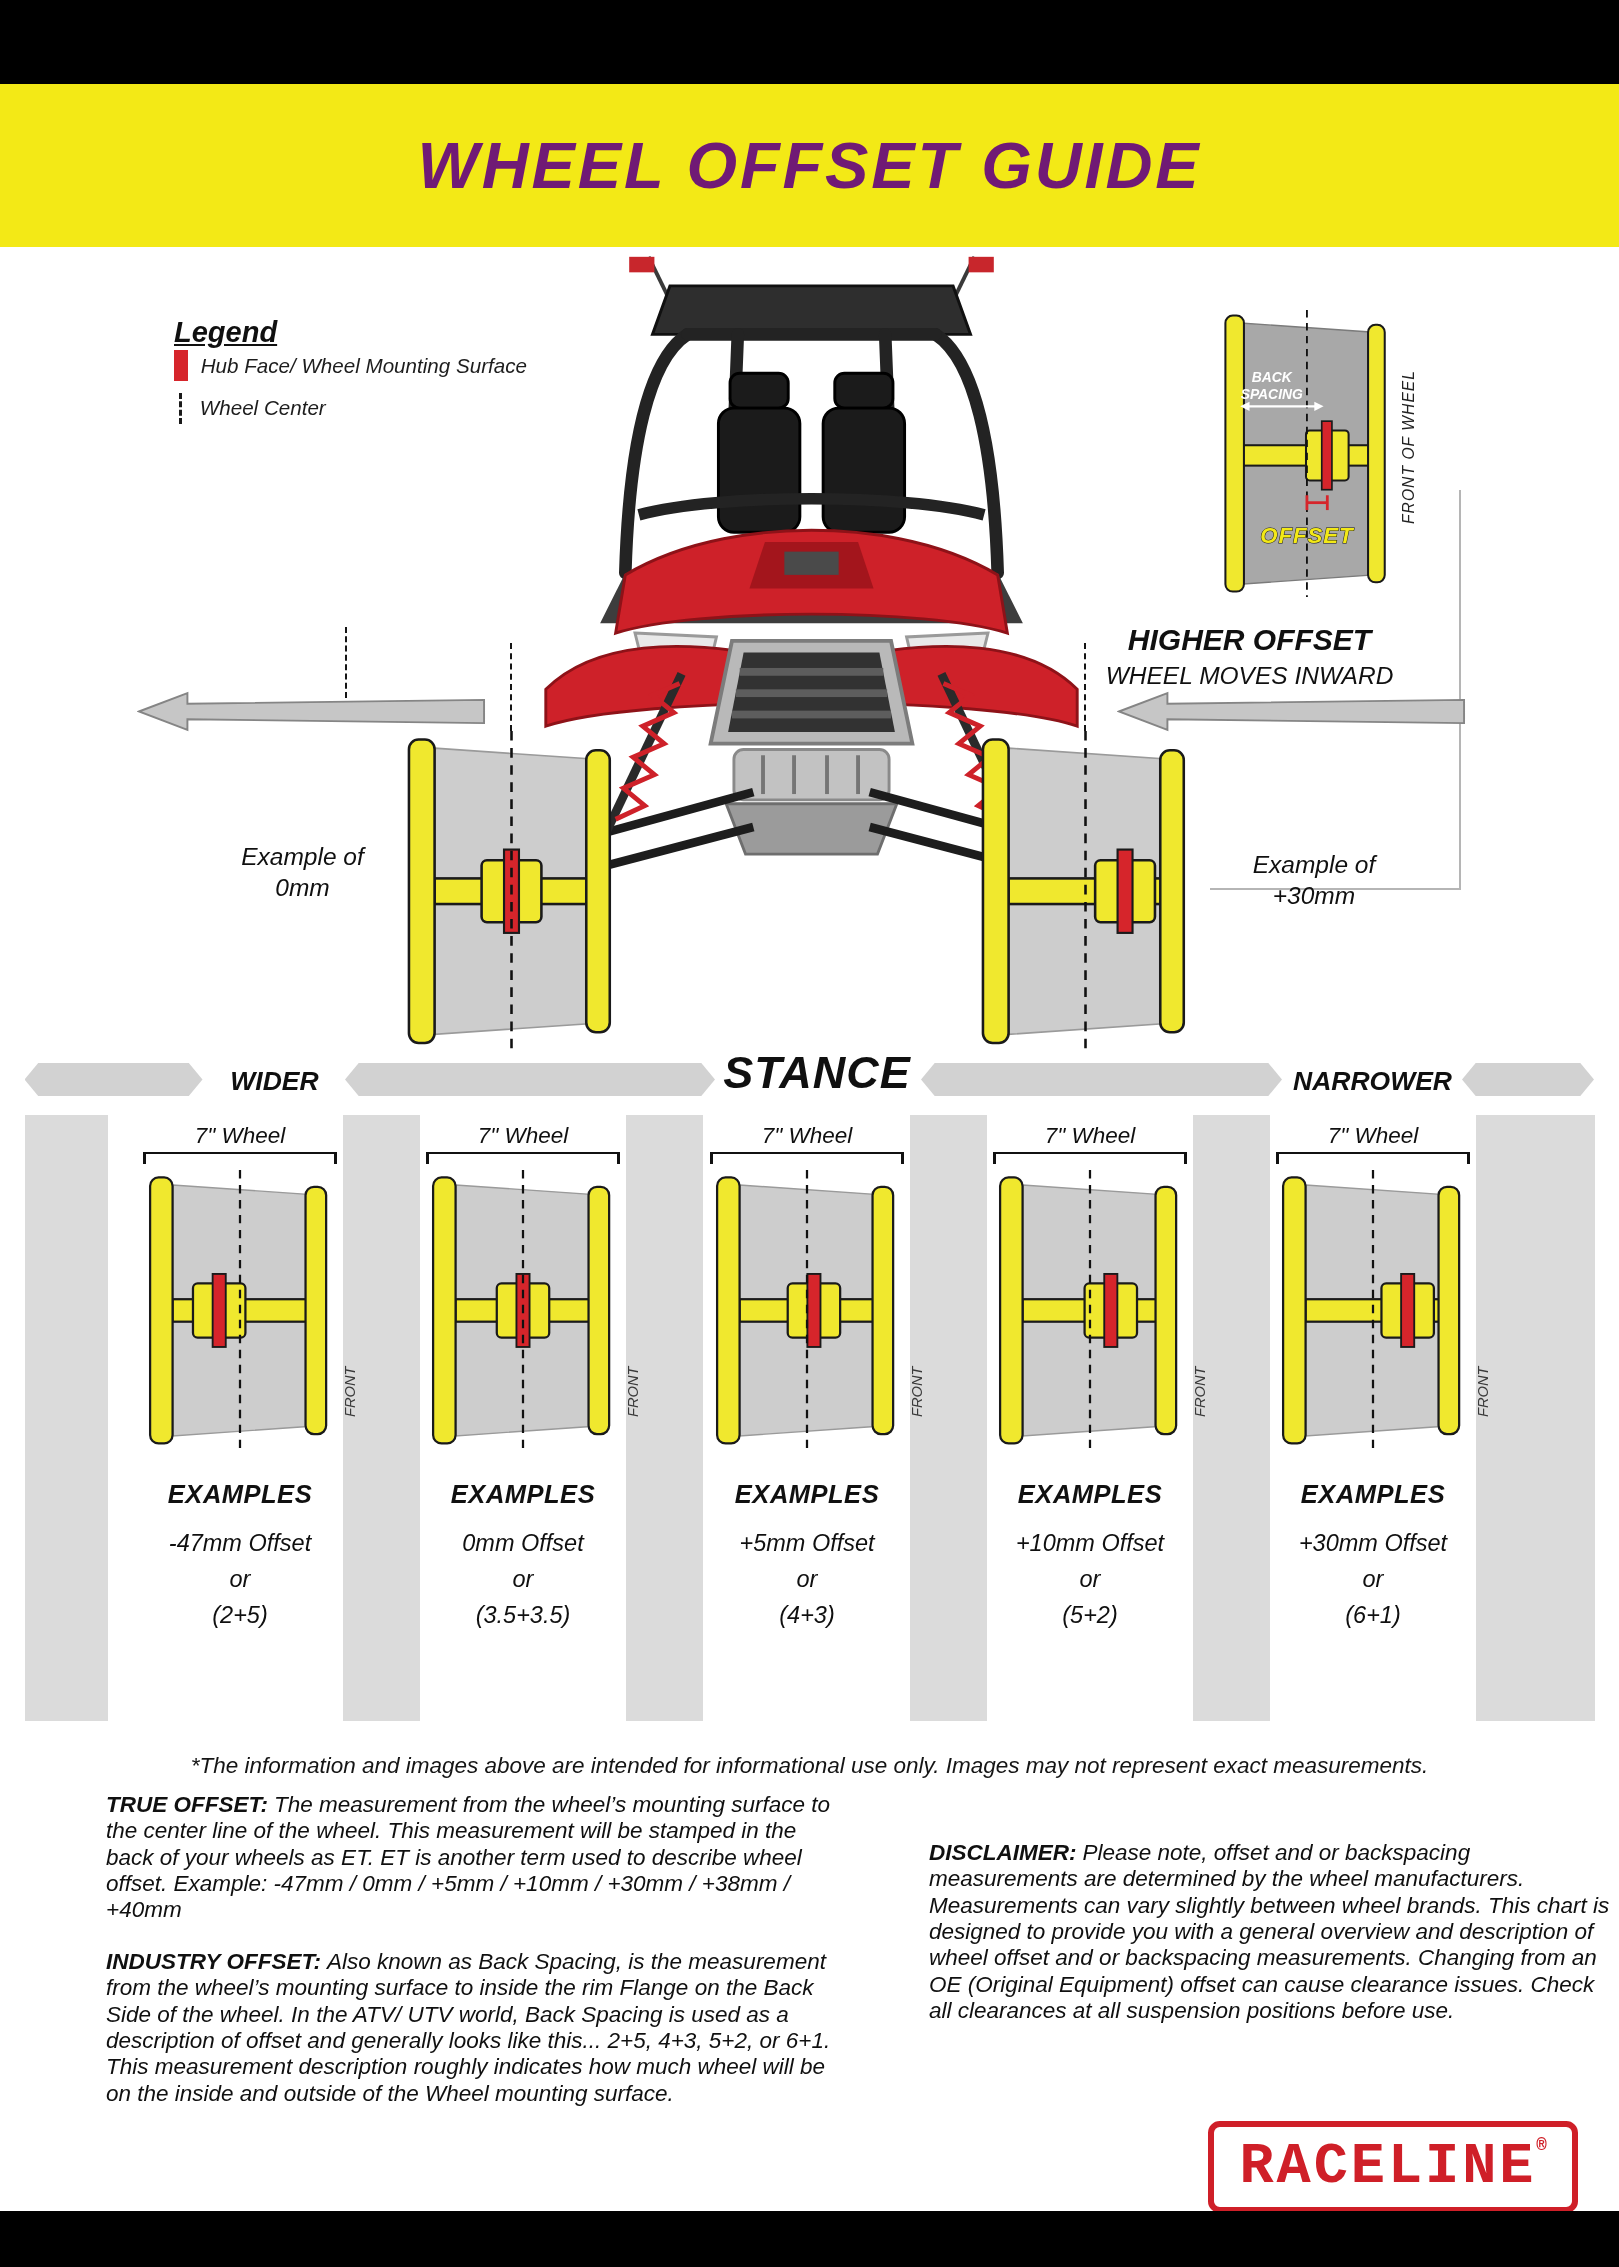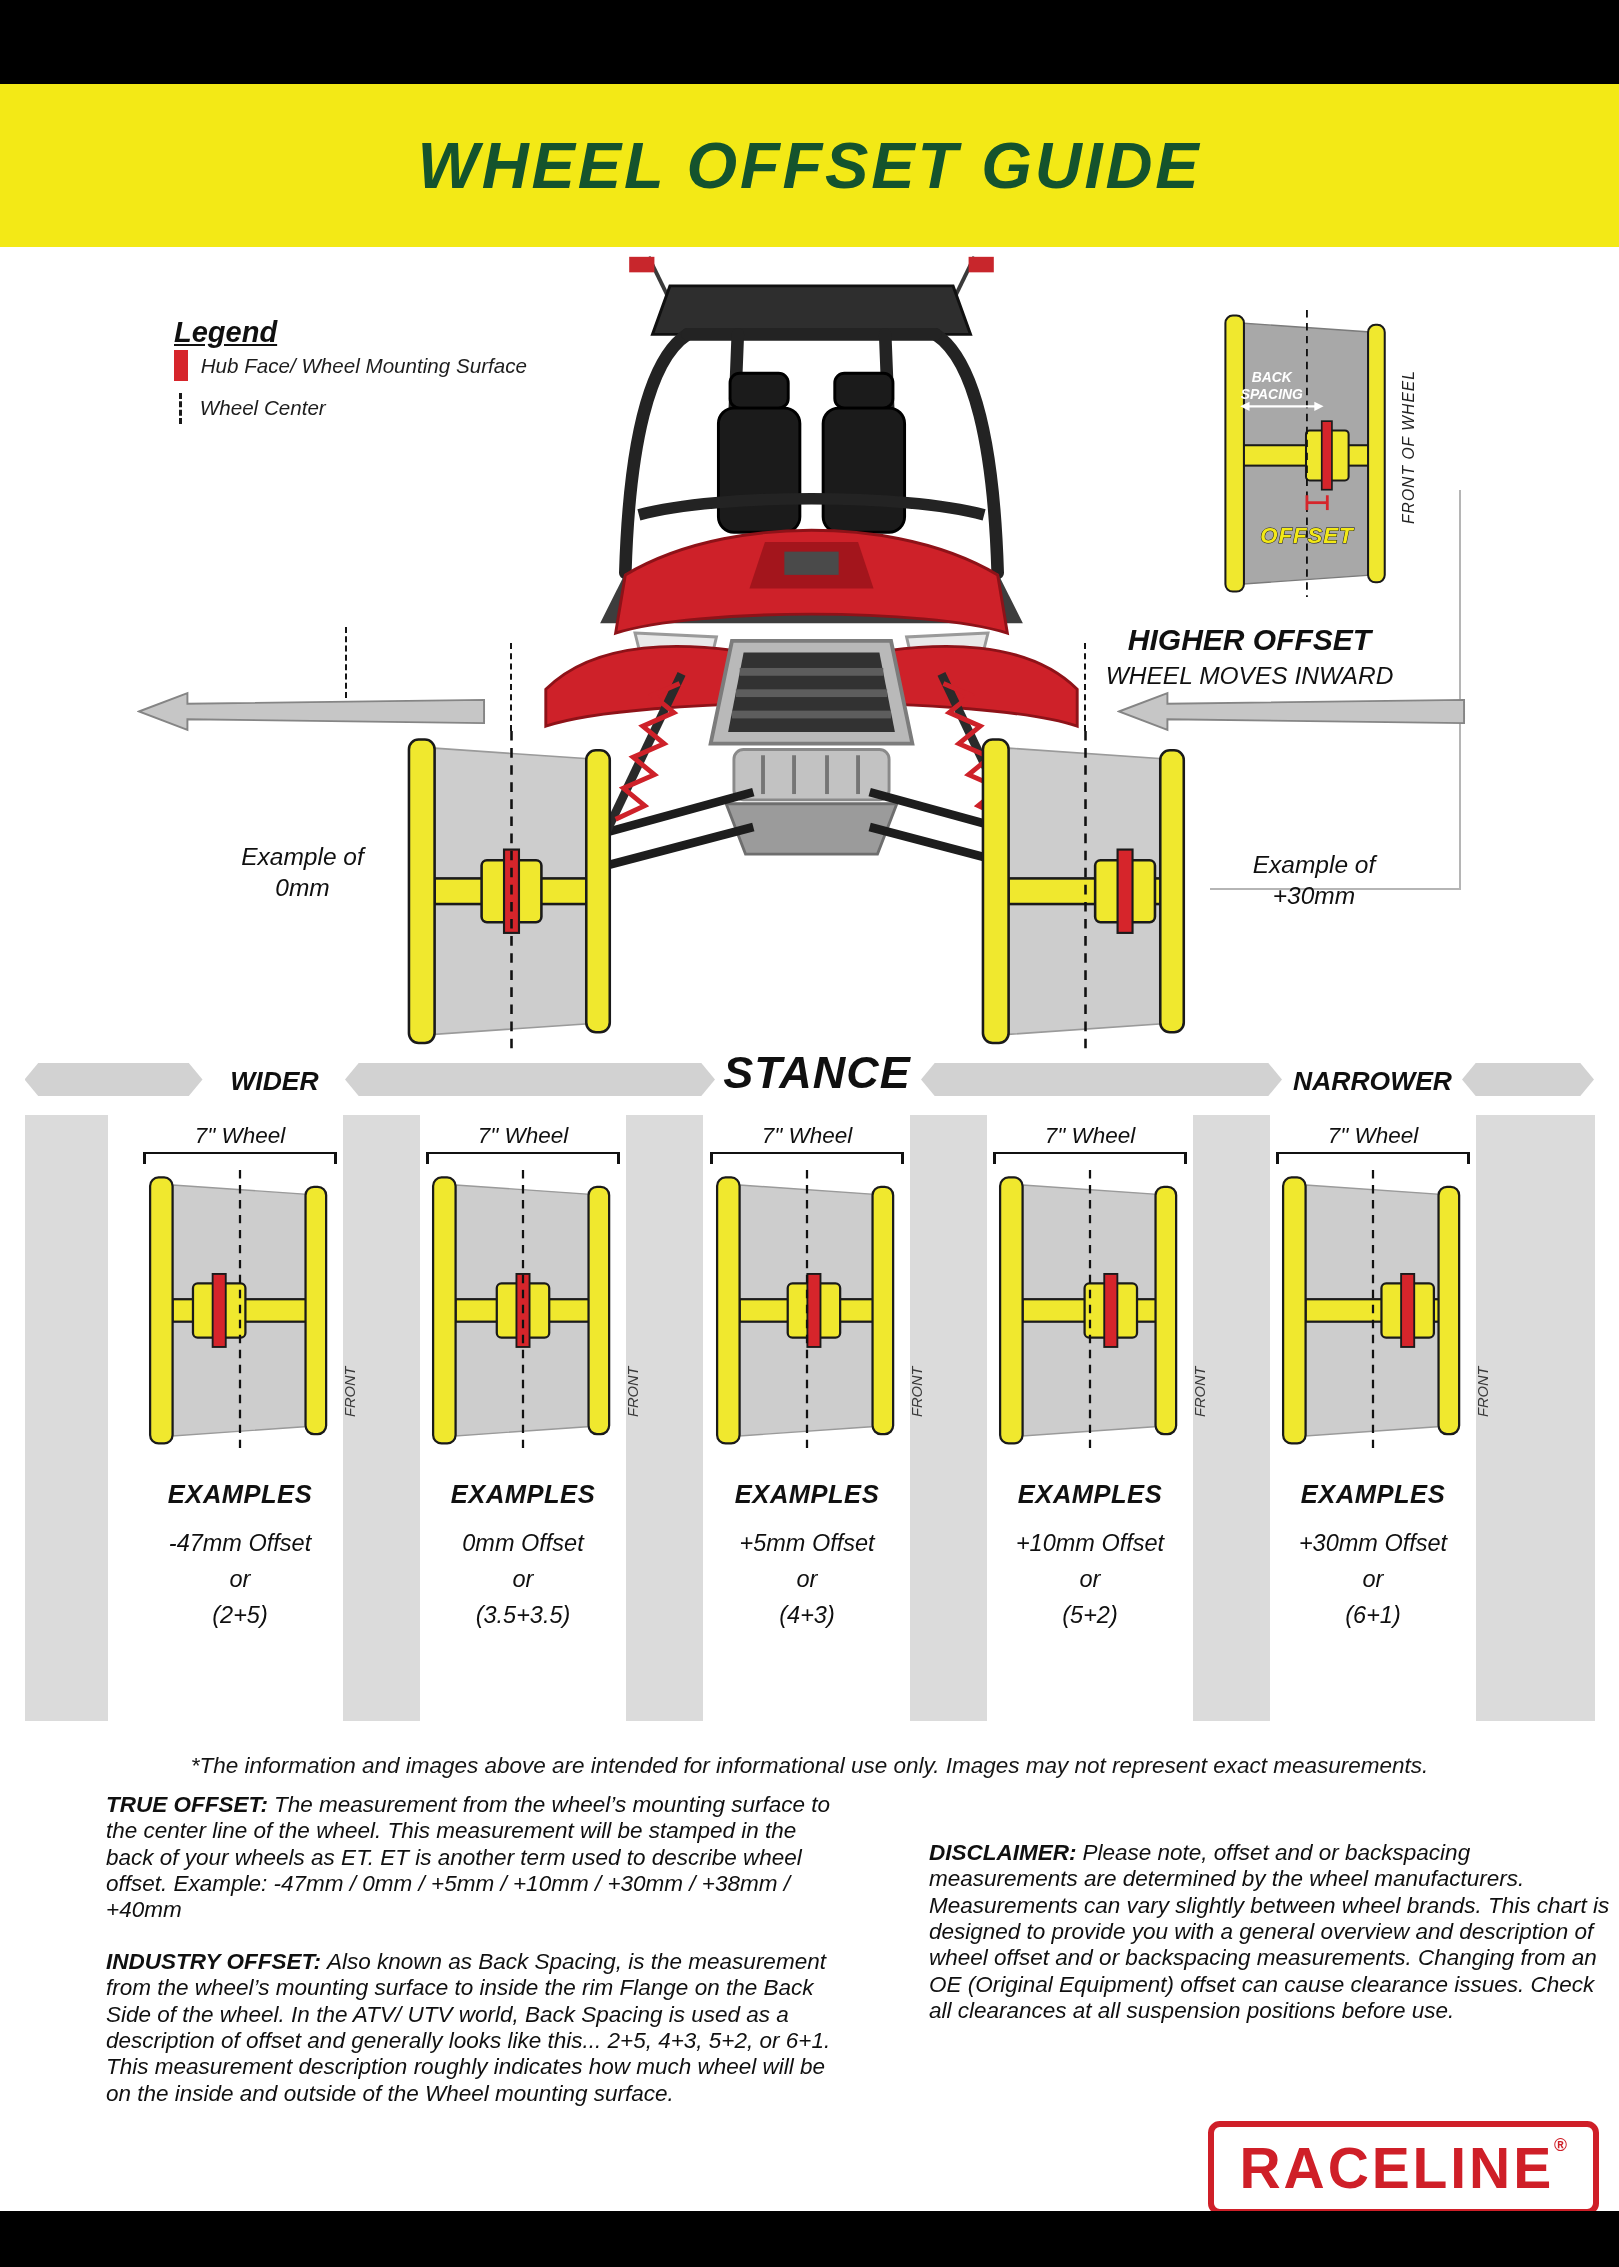--- a/index.html
+++ b/index.html
@@ -4,21 +4,21 @@
 <style>
   html,body{margin:0;padding:0;background:#ffffff;}
   .page{position:relative;width:1619px;height:2267px;background:#ffffff;overflow:hidden;
         font-family:"Liberation Sans", sans-serif;color:#101010;}
 
   
   .bar-top{position:absolute;left:0;top:0;width:1619px;height:84px;background:#000;}
   .bar-bottom{position:absolute;left:0;top:2211px;width:1619px;height:56px;background:#000;}
   .band{position:absolute;left:0;top:84px;width:1619px;height:163px;background:#f3e916;
         display:flex;align-items:center;justify-content:center;}
-  .title{margin:0;font-size:65px;font-weight:900;font-style:italic;letter-spacing:2.9px;color:#14532d;}
+  .title{margin:0;font-size:65px;font-weight:900;font-style:italic;letter-spacing:2.9px;color:#701a75;}
 
   
   .legend{position:absolute;left:174px;top:316px;width:412px;}
   .legend-title{font-size:29px;font-weight:800;font-style:italic;text-decoration:underline;margin-bottom:1px;}
   .legend-row{display:flex;align-items:center;gap:13px;margin-bottom:11.8px;}
   .sw-hub{display:inline-block;width:13.7px;height:31px;background:#d6252b;}
   .sw-center{display:inline-block;width:0;height:31px;border-left:3.9px dashed #1a1a1a;margin-left:4.9px;margin-right:4.9px;}
   .legend-label{font-size:20.6px;font-style:italic;color:#1d1d1d;}
 
   
@@ -86,21 +86,21 @@
   
   .footnote{position:absolute;left:59px;right:59px;top:1753px;text-align:center;
         font-size:22.5px;font-style:italic;color:#151515;}
   .notes{position:absolute;top:1792px;}
   .notes-left{left:106px;width:727px;}
   .notes-right{left:929px;width:686px;margin-top:48px;}
   .para{margin:0 0 25.5px 0;font-size:22.5px;font-style:italic;line-height:1.17;color:#101010;}
   .plabel{font-weight:800;margin-right:5.9px;}
 
   .logo{position:absolute;left:1208px;top:2121px;background:#fff;border:6.9px solid #cf1f28;
-        border-radius:11.8px;padding:7.8px 25.5px;display:inline-block;}
+        border-radius:11.8px;padding:7.8px 25.5px;display:inline-block;font-family:Liberation Mono, monospace;}
   .logo-text{font-size:57px;font-weight:900;color:#cf1f28;letter-spacing:2.9px;}
   .logo-reg{font-size:17.6px;color:#cf1f28;vertical-align:top;font-weight:700;}
 </style>
 </head>
 <body>
 
 <div class="page">
 
   <div class="bar-top"></div>
 

